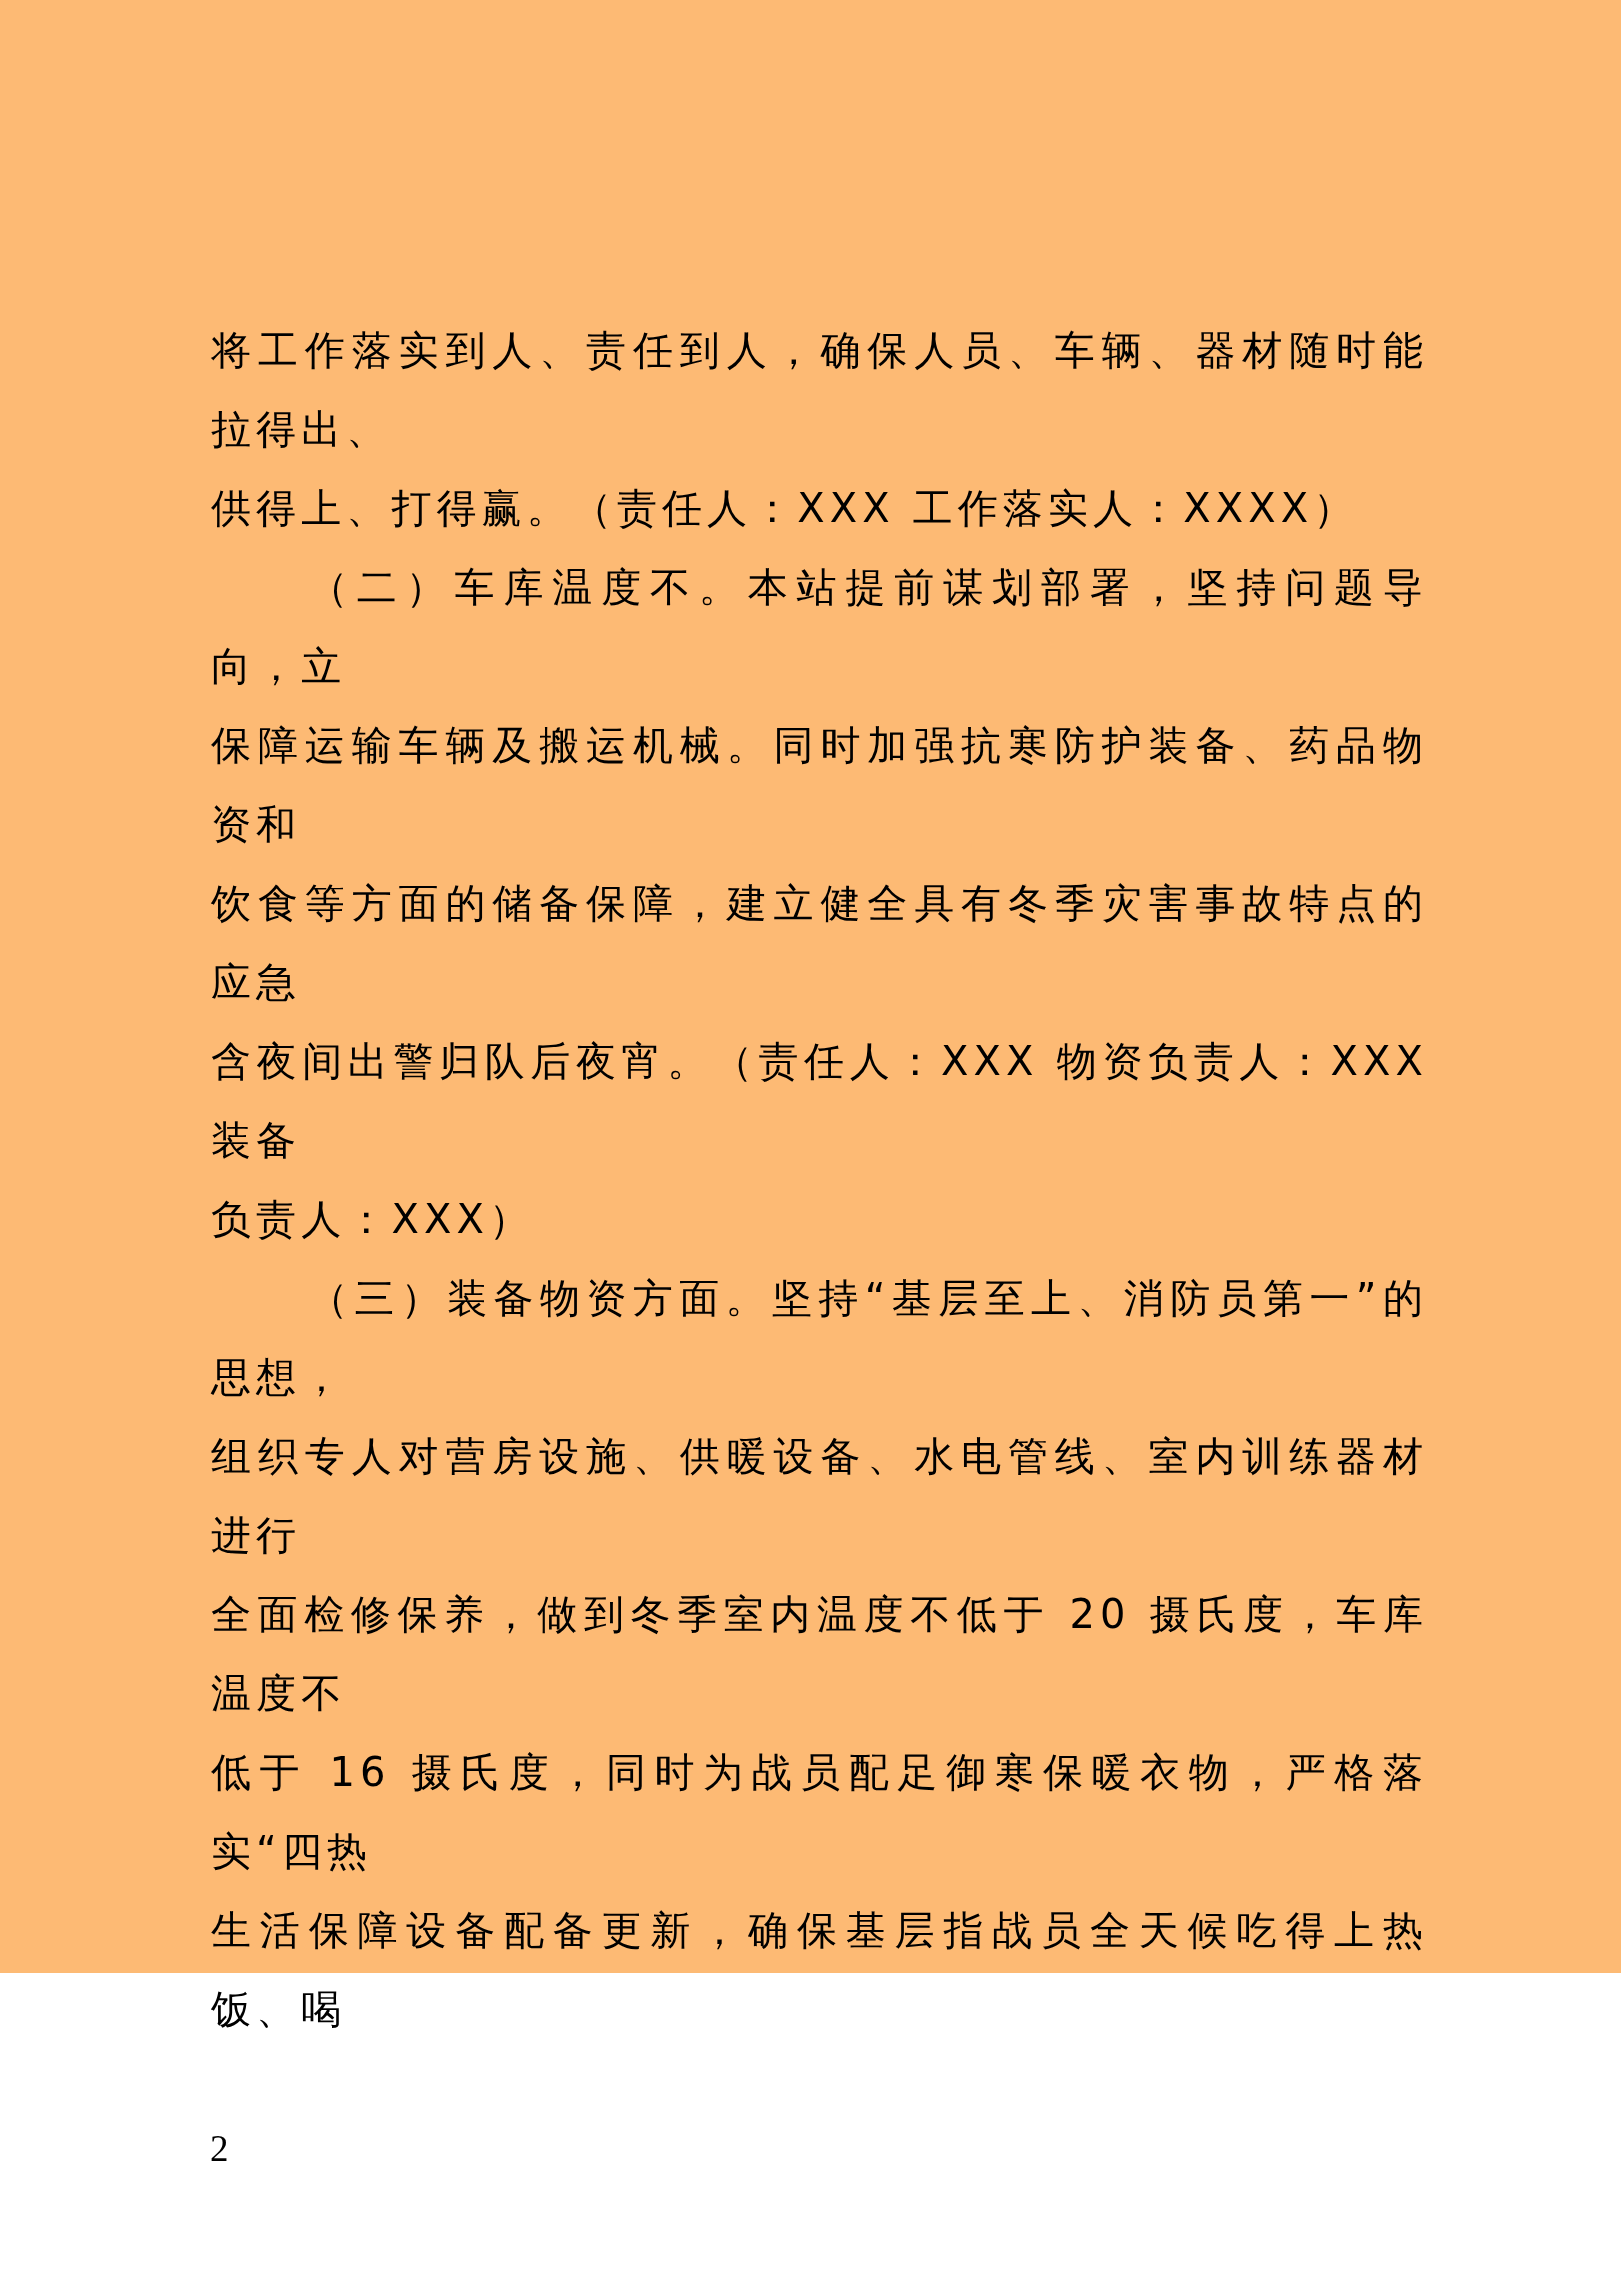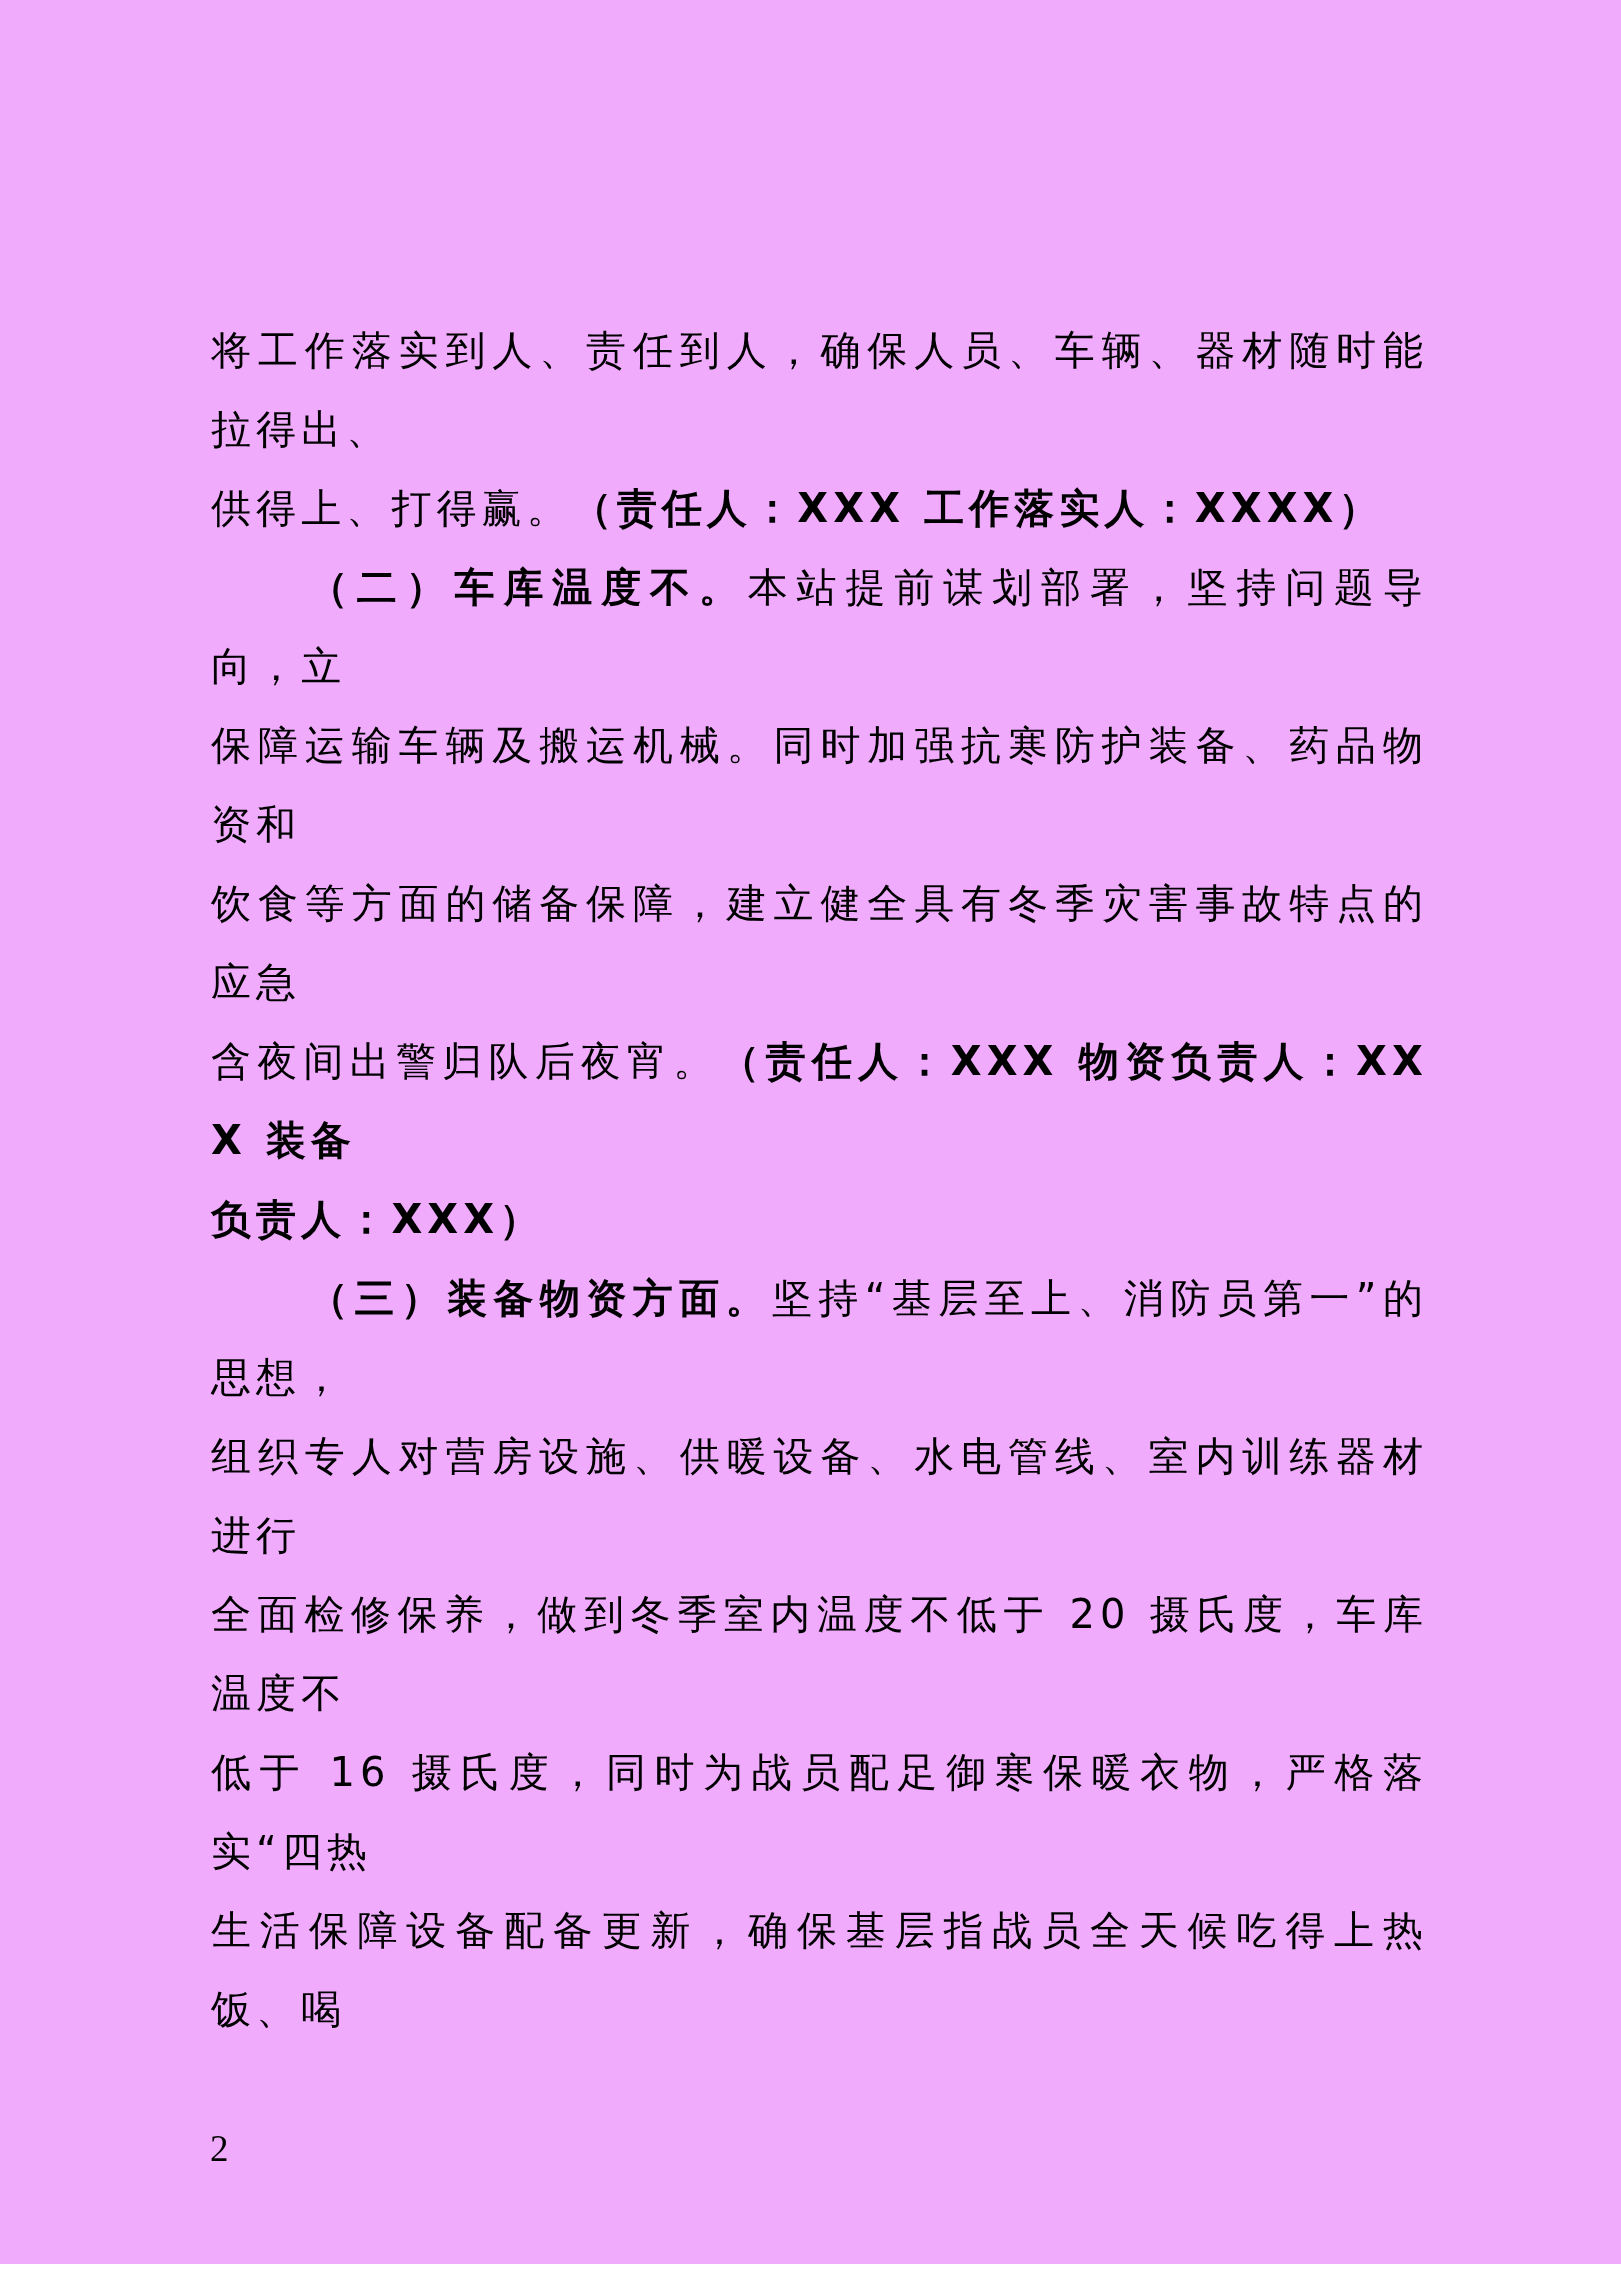--- a/index.html
+++ b/index.html
@@ -13,41 +13,41 @@
       position: relative;
       overflow: hidden;
       color: #000000;
       font-family: "DejaVu Sans", "Liberation Sans", sans-serif;
     }
     .page {
       position: absolute;
       left: 0;
       top: 0;
       width: 1621px;
-      height: 2264px;
-      background: #f0abfc;
+      height: 1973px;
+      background: #fdba74;
     }
     .body-text {
       position: absolute;
       left: 211px;
       top: 311px;
       width: 1217px;
       font-size: 40px;
       line-height: 79px;
       letter-spacing: 5.1px;
       text-align: justify;
       text-justify: inter-character;
       word-break: break-all;
     }
     .para {
       margin: 0;
       padding: 0;
     }
     .lead, .resp {
-      font-weight: bold;
+      font-weight: normal;
     }
     .line {
       display: block;
     }
     .page-number {
       position: absolute;
       left: 210px;
       top: 2127px;
       font-family: "Liberation Serif", "DejaVu Serif", serif;
       font-size: 37px;

